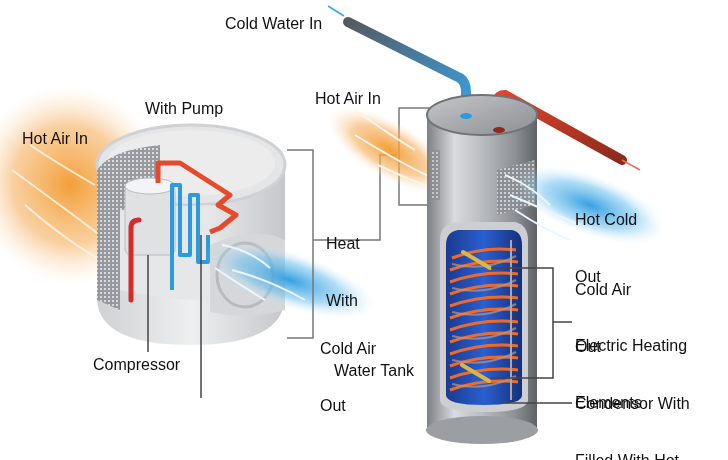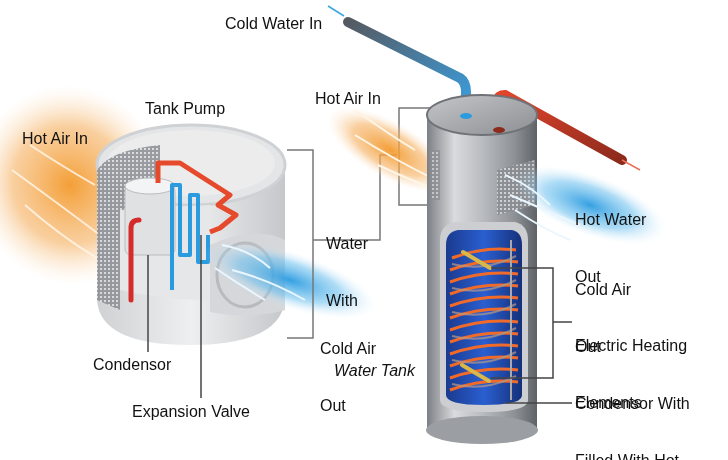--- a/index.html
+++ b/index.html
@@ -160,45 +160,44 @@
   <line x1="511" y1="240" x2="511" y2="400" stroke="#a9a9a9" stroke-width="2"></line>
 
   <line x1="148" y1="255" x2="148" y2="352" stroke="#444" stroke-width="1.5"></line>
   <line x1="201" y1="235" x2="201" y2="398" stroke="#444" stroke-width="1.5"></line>
   <polyline points="491,268 553,268 553,378 491,378" fill="none" stroke="#444" stroke-width="1.5"></polyline>
   <line x1="553" y1="322" x2="572" y2="322" stroke="#444" stroke-width="1.5"></line>
   <line x1="505" y1="403" x2="572" y2="403" stroke="#444" stroke-width="1.5"></line>
 </svg>
 
 <div class="lbl" style="left:225px;top:14px;">Cold Water In</div>
-<div class="lbl" style="left:145px;top:99px;">Tank Pump</div>
+<div class="lbl" style="left:145px;top:99px;">With Pump</div>
 <div class="lbl" style="left:22px;top:129px;">Hot Air In</div>
 <div class="lbl" style="left:315px;top:89px;">Hot Air In</div>
 <div class="lbl" style="left:326px;top:196px;">
-  <div>Water</div>
+  <div>Heat</div>
   <div>With</div>
 </div>
 <div class="lbl" style="left:575px;top:172px;">
-  <div>Hot Water</div>
+  <div>Hot Cold</div>
   <div>Out</div>
 </div>
 <div class="lbl" style="left:575px;top:242px;">
   <div>Cold Air</div>
   <div>Out</div>
 </div>
 <div class="lbl" style="left:320px;top:301px;">
   <div>Cold Air</div>
   <div>Out</div>
 </div>
 <div class="lbl" style="left:575px;top:298px;">
   <div>Electric Heating</div>
   <div>Elements</div>
 </div>
-<div class="lbl" style="left:93px;top:355px;">Condensor</div>
-<div class="lbl" style="left:334px;top:361px;font-style:italic;">Water Tank</div>
-<div class="lbl" style="left:132px;top:402px;">Expansion Valve</div>
+<div class="lbl" style="left:93px;top:355px;">Compressor</div>
+<div class="lbl" style="left:334px;top:361px;">Water Tank</div>
 <div class="lbl" style="left:575px;top:356px;">
   <div>Condensor With</div>
   <div>Filled With Hot</div>
   
   
 </div>
 </div>
 
 </body></html>

